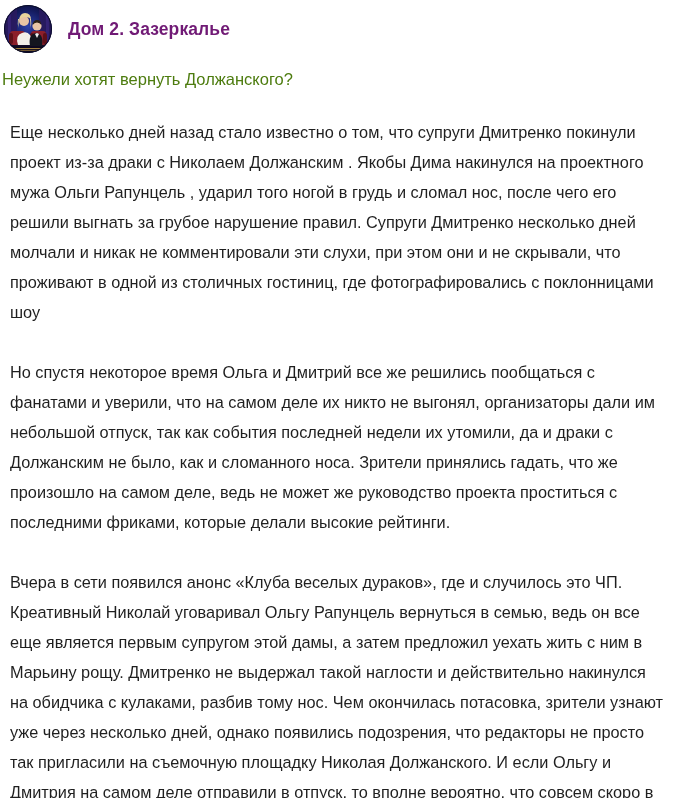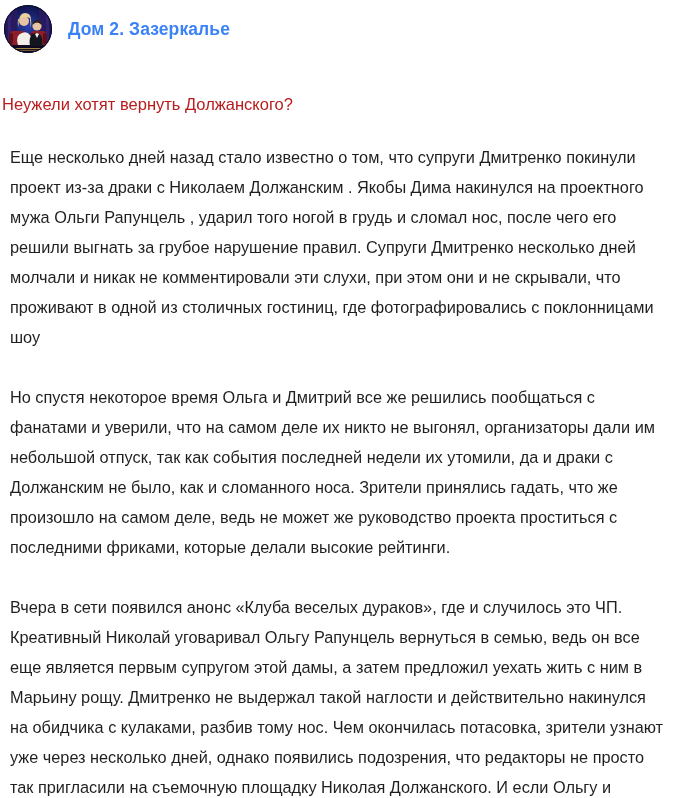--- a/index.html
+++ b/index.html
@@ -41,36 +41,36 @@
     position: relative;
     overflow: hidden;
     background: #0d1033;
     margin-right: 16px;
   }
   .avatar svg { display: block; width: 48px; height: 48px; }
 
   .channel-title {
     font-size: 17.5px;
     font-weight: bold;
-    color: #3b82f6;
+    color: #701a75;
     letter-spacing: 0.1px;
     white-space: nowrap;
     text-align: right;
   }
 
   
   .article {
     padding: 0 4px 0 2px;
   }
 
   .headline {
     font-size: 16.5px;
     font-weight: normal;
-    color: #b91c1c;
-    margin: 36px 0 0 0;
+    color: #4d7c0f;
+    margin: 11px 0 0 0;
     line-height: 1.3;
   }
 
   .body-text p {
     font-size: 16.3px;
     line-height: 30px;
     color: #1f1f1f;
     margin: 8px;
     text-align: left;
     word-spacing: 0px;

